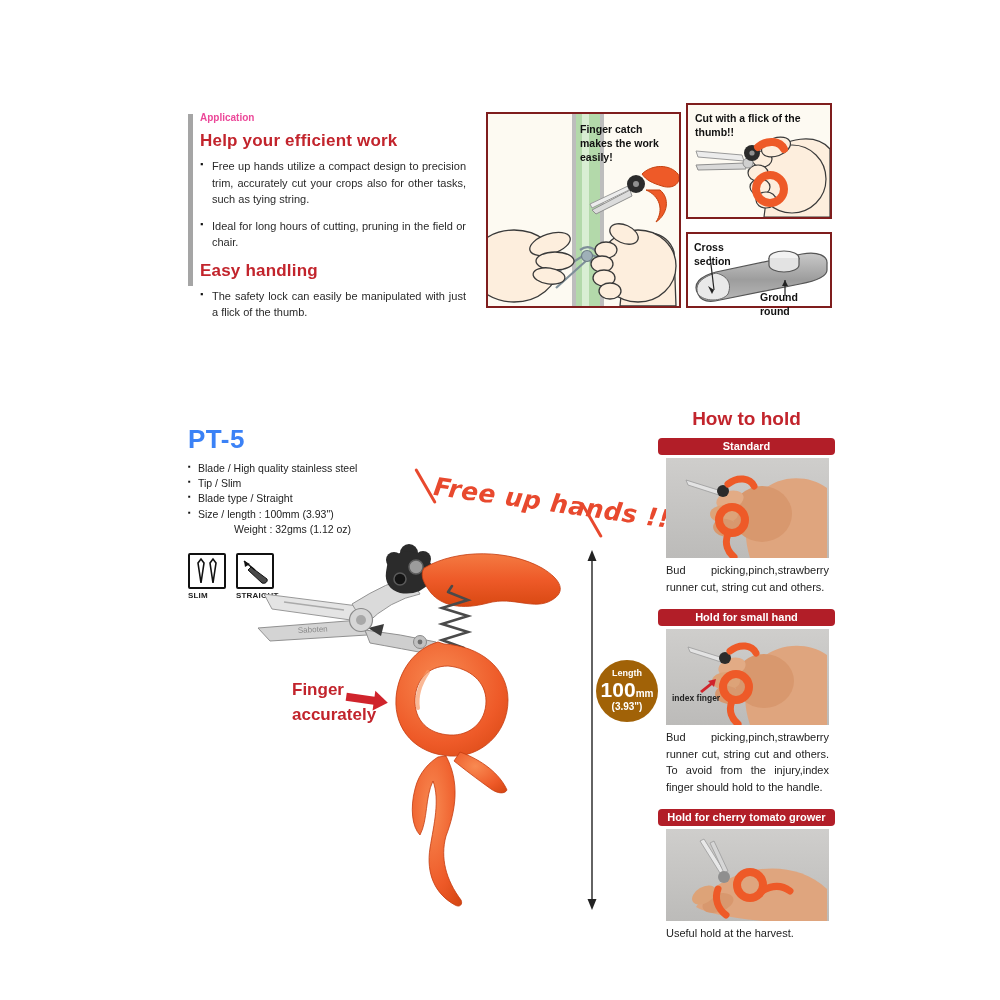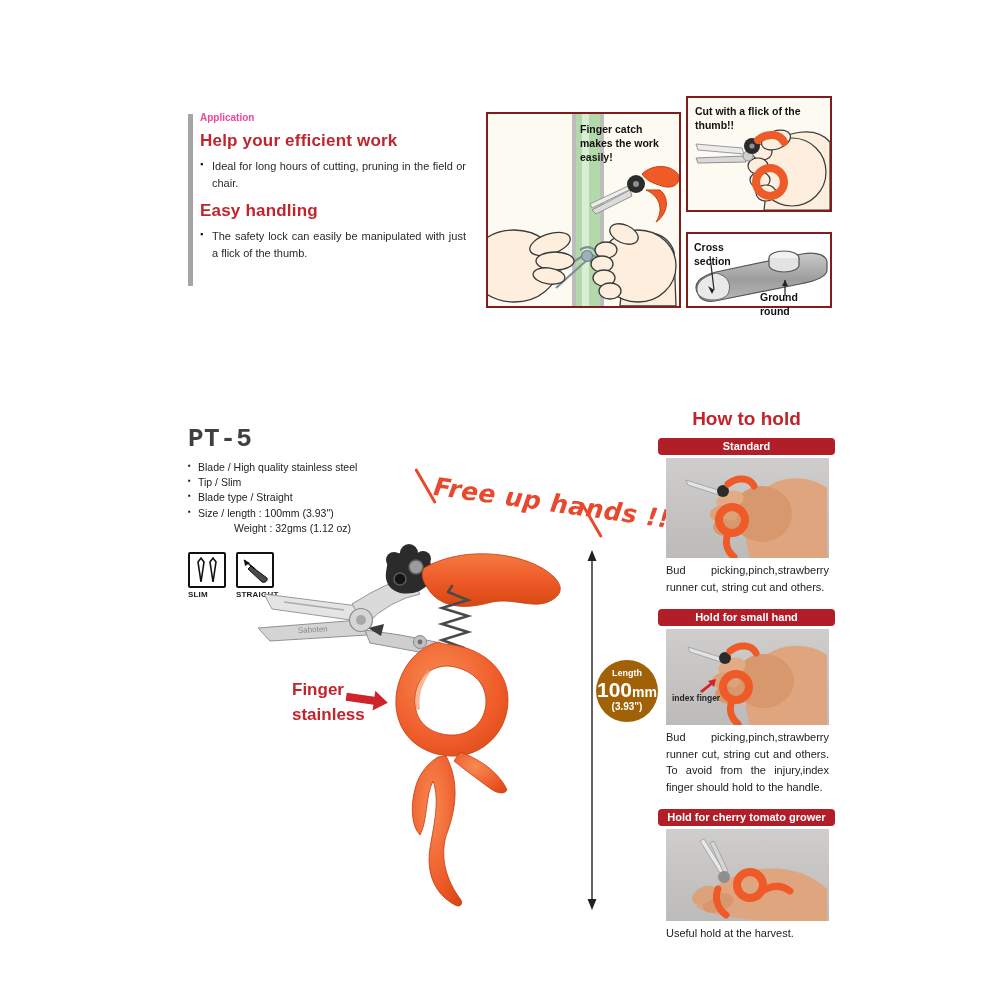--- a/index.html
+++ b/index.html
@@ -17,21 +17,21 @@
   .bullet { position:relative; padding-left:12px; font-size:11px; line-height:1.5; text-align:justify; color:#2a2a2a; margin-bottom:10px; }
   .bullet::before { content:"▪"; position:absolute; left:0; top:0; font-size:9px; color:#111; }
 
   
   .panel { position:absolute; border:2px solid #7f1d1d; background:#fdfaf2; }
   .panel svg { display:block; }
   .panel-cap { font-weight:bold; font-size:10.5px; line-height:1.35; color:#111; }
 
   
   #pt5 { position:absolute; left:188px; top:424px; width:240px; }
-  #pt5 .model { font-size:26px; font-weight:bold; color:#404040; letter-spacing:.5px;font-family:Liberation Mono, monospace; }
+  #pt5 .model { font-size:26px; font-weight:bold; color:#3b82f6; letter-spacing:.5px; }
   .spec { position:relative; padding-left:10px; font-size:10.5px; line-height:1.45; color:#222; }
   .spec::before { content:"▪"; position:absolute; left:0; top:0; font-size:8px; color:#111; }
   .spec-weight { padding-left:46px; font-size:10.5px; line-height:1.45; color:#222; }
   .iconrow { display:flex; gap:8px; margin-top:16px; }
   .icobox { width:40px; text-align:left; }
   .icobox .frame { width:38px; height:36px; border:2px solid #111; border-radius:2px; background:#fff; display:flex; align-items:center; justify-content:center; }
   .icobox .lab { font-size:8px; font-weight:bold; margin-top:2px; letter-spacing:.2px; }
 
   
   #script-callout { position:absolute; left:412px; top:458px; width:210px; height:80px; }
@@ -48,21 +48,21 @@
   #finger-arrow .shaft { position:absolute; left:0; top:6px; width:30px; height:8px; background:#d0242c; }
   #finger-arrow .head { position:absolute; left:28px; top:0; width:0; height:0; border-top:10px solid transparent; border-bottom:10px solid transparent; border-left:14px solid #d0242c; }
 
   
   #len-arrow { position:absolute; left:584px; top:548px; }
   #len-badge { position:absolute; left:596px; top:660px; width:62px; height:62px; border-radius:50%;
       background:#a16207; color:#fff; text-align:center; line-height:1; padding-top:9px; }
   #len-badge .s1 { font-size:9px; font-weight:bold; display:block; }
   #len-badge .s2 { display:block; margin-top:1px; }
   #len-badge .s2 .big { font-size:21px; font-weight:bold; }
-  #len-badge .s2 .unit { font-size:14px; font-weight:bold; }
+  #len-badge .s2 .unit { font-size:10px; font-weight:bold; }
   #len-badge .s3 { font-size:10px; font-weight:bold; display:block; margin-top:2px; }
 
   
   #hth { position:absolute; left:658px; top:408px; width:177px; }
   #hth .title { text-align:center; color:#c2242c; font-size:19px; font-weight:bold; margin-bottom:8px; }
   .hth-banner { background:#b21e28; color:#fff; font-weight:bold; font-size:11px; text-align:center;
       border-radius:4px; padding:2px 0 3px; }
   .hth-photo { margin:3px 6px 4px 8px; background:linear-gradient(180deg,#cfcecc 0%,#bcbbb9 100%); position:relative; overflow:hidden; }
   .hth-cap { font-size:11px; line-height:1.5; text-align:justify; color:#222; margin:2px 6px 14px 8px; }
   .photo-note { position:absolute; left:6px; bottom:22px; font-size:8.5px; font-weight:bold; color:#222; }
@@ -73,20 +73,21 @@
 <body>
 
 <div id="page">
 
   <div class="tcol" style="top:112px;">
     <div class="bar" style="height:172px;"></div>
     <div class="inner">
       <div class="kicker">Application</div>
       <div class="redhead">Help your efficient work</div>
       <div class="bullets">
+        <div class="bullet">Free up hands utilize a compact design to precision trim, accurately cut your crops also for other tasks, such as tying string.</div>
         <div class="bullet">Ideal for long hours of cutting, pruning in the field or chair.</div>
       </div>
       <div class="redhead" style="margin-top:2px;">Easy handling</div>
       <div class="bullets">
         <div class="bullet">The safety lock can easily be manipulated with just a flick of the thumb.</div>
       </div>
     </div>
   </div>
 
 
@@ -129,21 +130,21 @@
         <ellipse cx="118" cy="136" rx="11" ry="8"></ellipse>
         <ellipse cx="114" cy="150" rx="11" ry="8"></ellipse>
         <ellipse cx="116" cy="164" rx="11" ry="8"></ellipse>
         <ellipse cx="122" cy="177" rx="11" ry="8"></ellipse>
         <ellipse cx="136" cy="120" rx="15" ry="9" transform="rotate(24 136 120)"></ellipse>
       </g>
     </svg>
     <div class="panel-cap abs" style="left:92px; top:8px; width:96px;">Finger catch makes the work easily!</div>
   </div>
 
-  <div class="panel" style="left:686px; top:96px; width:146px; height:116px;">
+  <div class="panel" style="left:686px; top:103px; width:146px; height:116px;">
     <svg width="142" height="112" viewBox="0 0 142 112">
 
       <g fill="#fdeedd" stroke="#3a3a3a" stroke-width="1.2">
         <path d="M142,112 L142,44 C128,28 96,32 84,50 L76,112 Z"></path>
         <ellipse cx="104" cy="74" rx="34" ry="34"></ellipse>
         <ellipse cx="74" cy="54" rx="10" ry="8"></ellipse>
         <ellipse cx="70" cy="68" rx="10" ry="8"></ellipse>
         <ellipse cx="72" cy="82" rx="10" ry="8"></ellipse>
         <ellipse cx="78" cy="95" rx="10" ry="8"></ellipse>
         <ellipse cx="88" cy="42" rx="15" ry="9" transform="rotate(-20 88 42)"></ellipse>
@@ -265,21 +266,21 @@
       M200,128 C222,130 238,144 238,163 C238,184 222,198 202,197 C180,196 166,182 167,161 C168,142 180,128 200,128 Z" fill="url(#og2)" stroke="#c43c10" stroke-width="0.8"></path>
 
     <path d="M212,214 C234,222 252,236 259,252 C257,256 250,256 243,251 C229,241 216,231 206,223 Z" fill="url(#og2)" stroke="#c43c10" stroke-width="0.8"></path>
 
     <path d="M198,218 C212,244 208,272 198,298 C192,320 198,342 213,362 C215,366 212,370 207,367 C187,356 178,336 182,310 C186,286 192,262 185,243 C177,259 180,282 172,297 C164,289 162,270 167,251 C171,234 182,224 190,219 Z" fill="url(#og2)" stroke="#c43c10" stroke-width="0.8"></path>
     <path d="M180,134 C172,146 168,158 170,170" fill="none" stroke="#f89a68" stroke-width="4" stroke-linecap="round" opacity="0.7"></path>
   </svg>
 
   <div id="finger-label">
     <div>Finger</div>
-    <div>stainless</div>
+    <div>accurately</div>
   </div>
   <div id="finger-arrow">
     <div class="shaft"></div>
       <div class="head"></div>
   </div>
 
   <svg id="len-arrow" width="16" height="364" viewBox="0 0 16 364">
     <line x1="8" y1="10" x2="8" y2="354" stroke="#222" stroke-width="1.4"></line>
     <path d="M8,2 L3.5,13 L12.5,13 Z" fill="#222"></path>
     <path d="M8,362 L3.5,351 L12.5,351 Z" fill="#222"></path>

